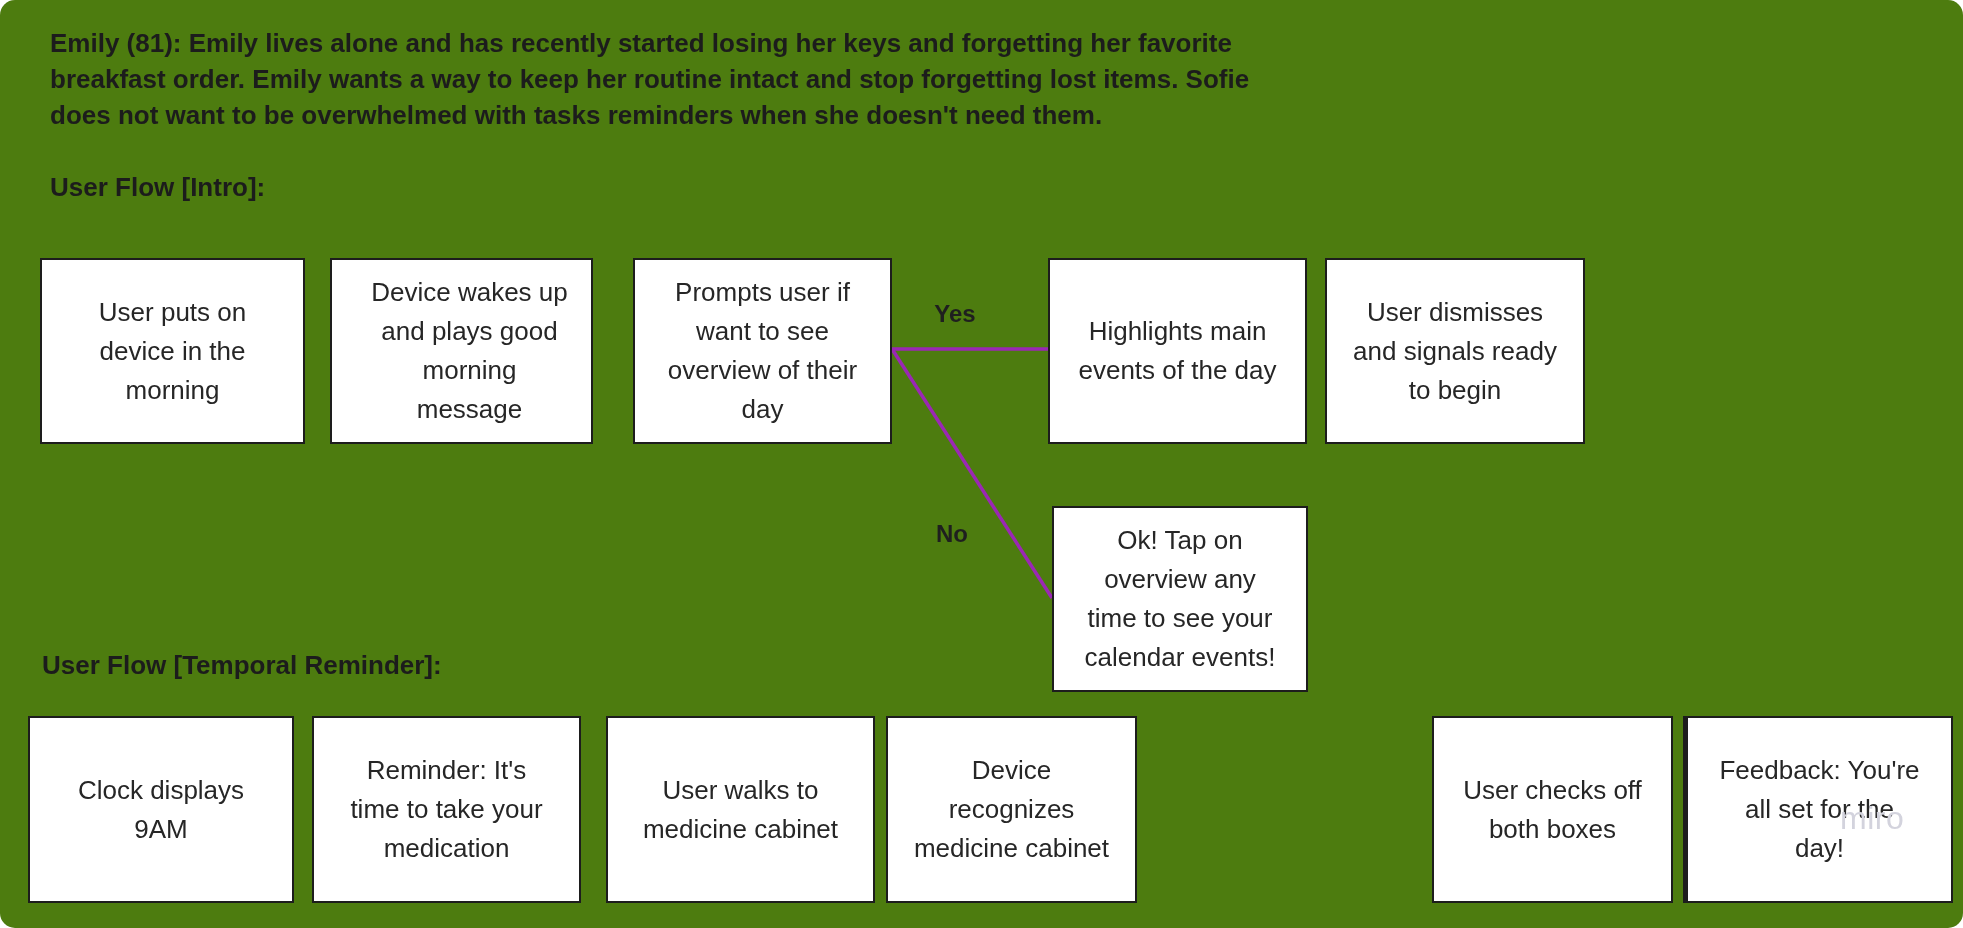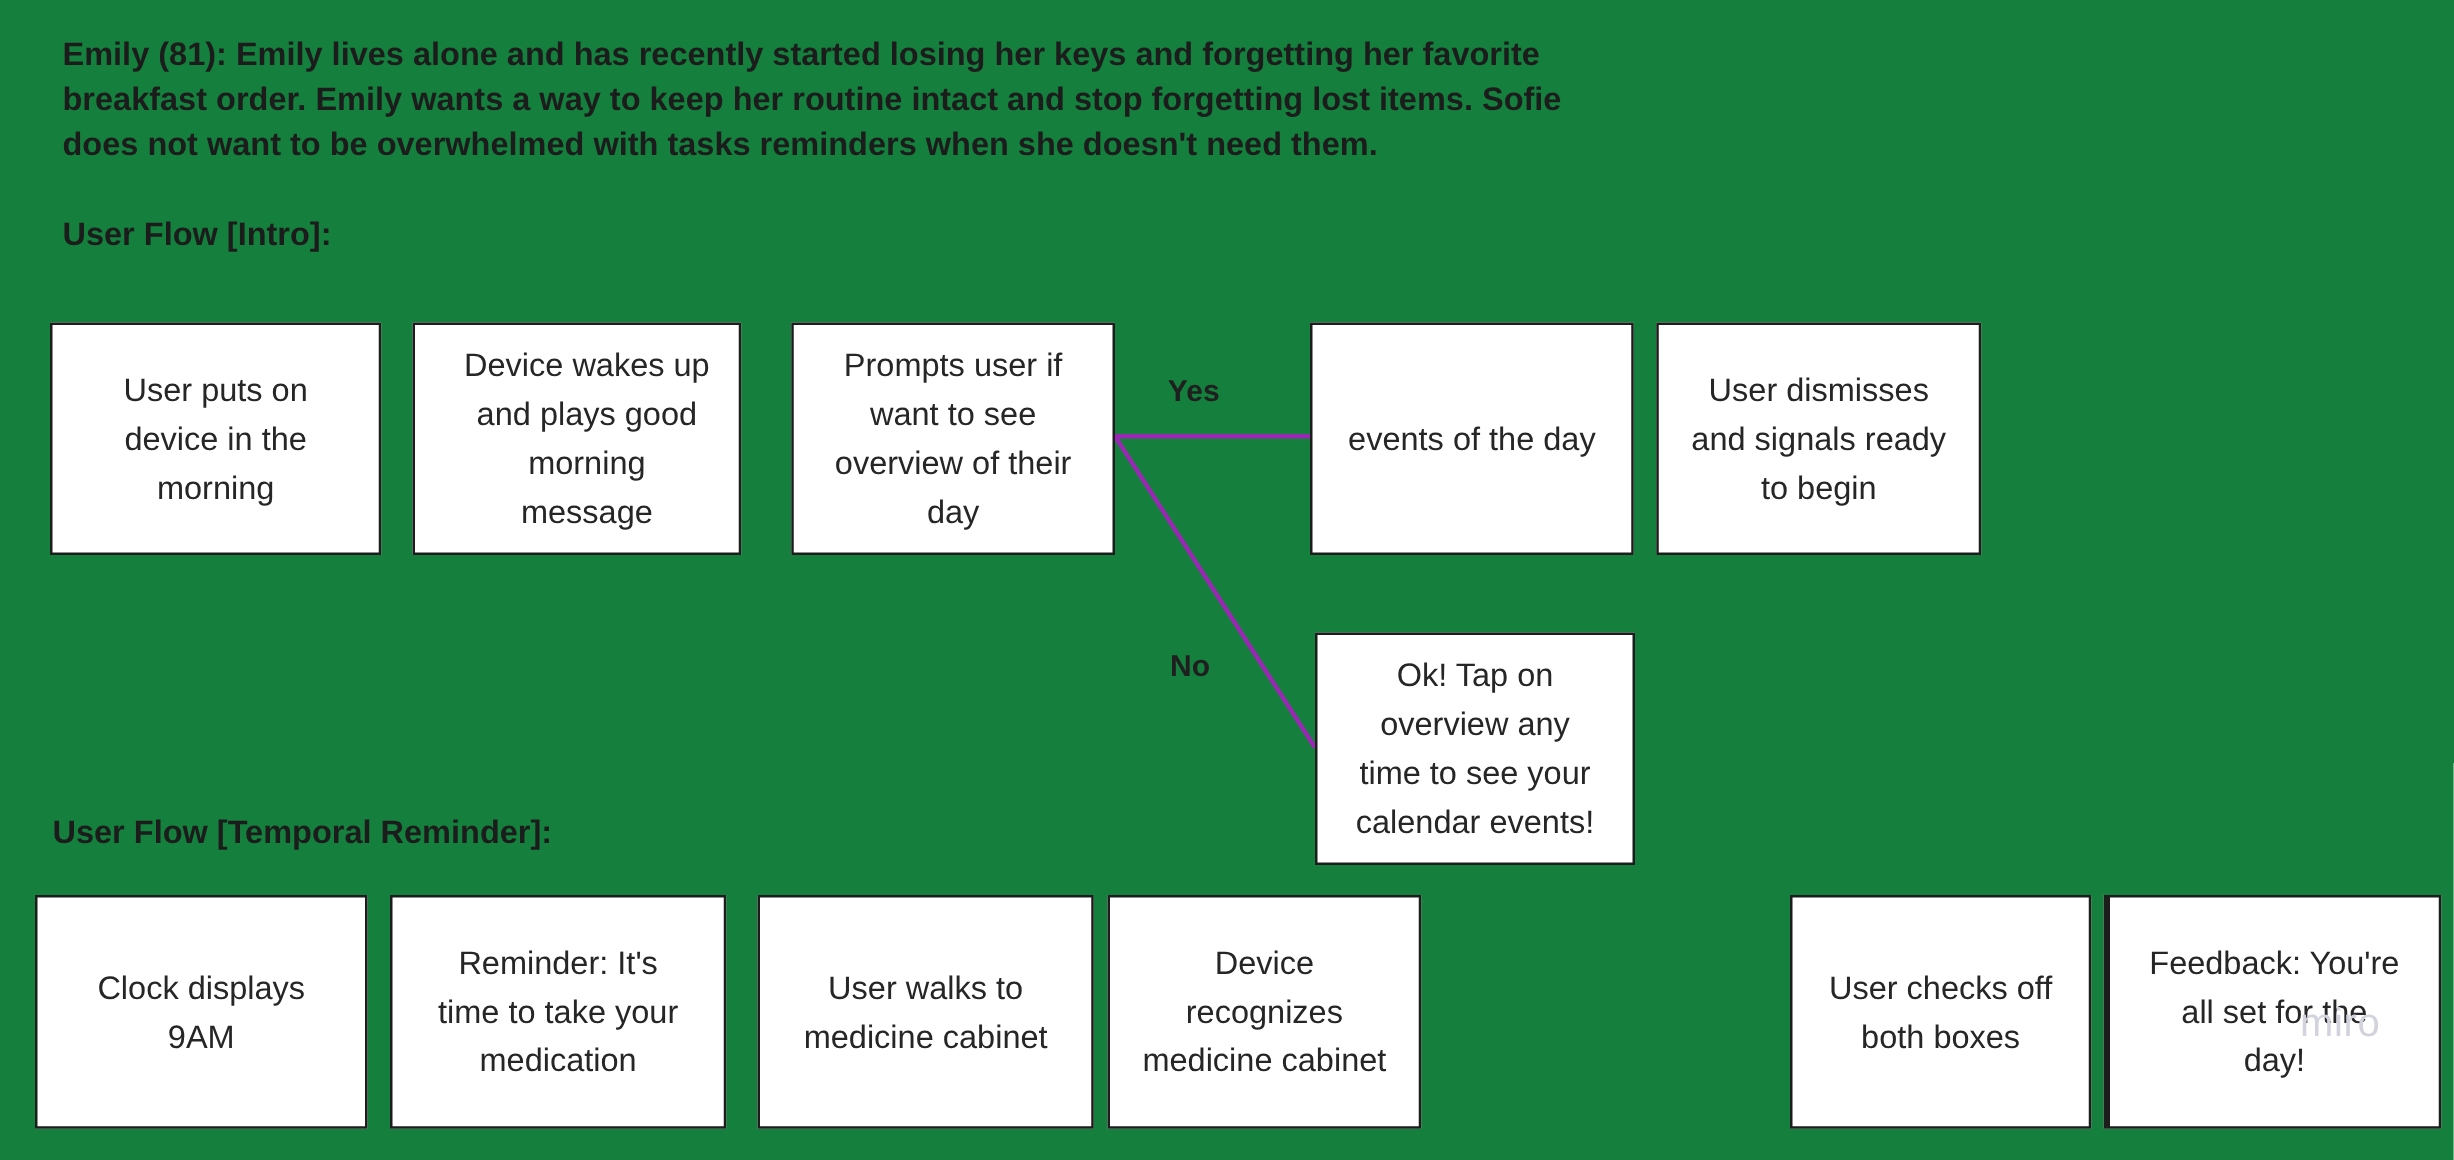--- a/index.html
+++ b/index.html
@@ -1,23 +1,24 @@
 <!DOCTYPE html>
 <html><head>
 <meta charset="utf-8">
 <style>
   html, body { margin: 0; padding: 0; background: #ffffff; }
   .board {
     position: relative;
     width: 1963px;
     height: 928px;
-    background: #15803d;
+    background: #4d7c0f;
     font-family: "Liberation Sans", "DejaVu Sans", sans-serif;
     color: #262626;
     overflow: hidden;
+    border-radius: 15px;
   }
   .persona {
     position: absolute;
     left: 50px;
     top: 25px;
     font-size: 26px;
     font-weight: 700;
     line-height: 36px;
     color: #1c1c1c;
   }
@@ -119,20 +120,21 @@
     <div>
       <div class="line">Prompts user if</div>
       <div class="line">want to see</div>
       <div class="line">overview of their</div>
       <div class="line">day</div>
     </div>
   </div>
 
   <div class="node" style="left:1048px; top:258px; width:259px; height:186px;">
     <div>
+      <div class="line">Highlights main</div>
       <div class="line">events of the day</div>
     </div>
   </div>
 
   <div class="node" style="left:1325px; top:258px; width:260px; height:186px;">
     <div>
       <div class="line">User dismisses</div>
       <div class="line">and signals ready</div>
       <div class="line">to begin</div>
     </div>

